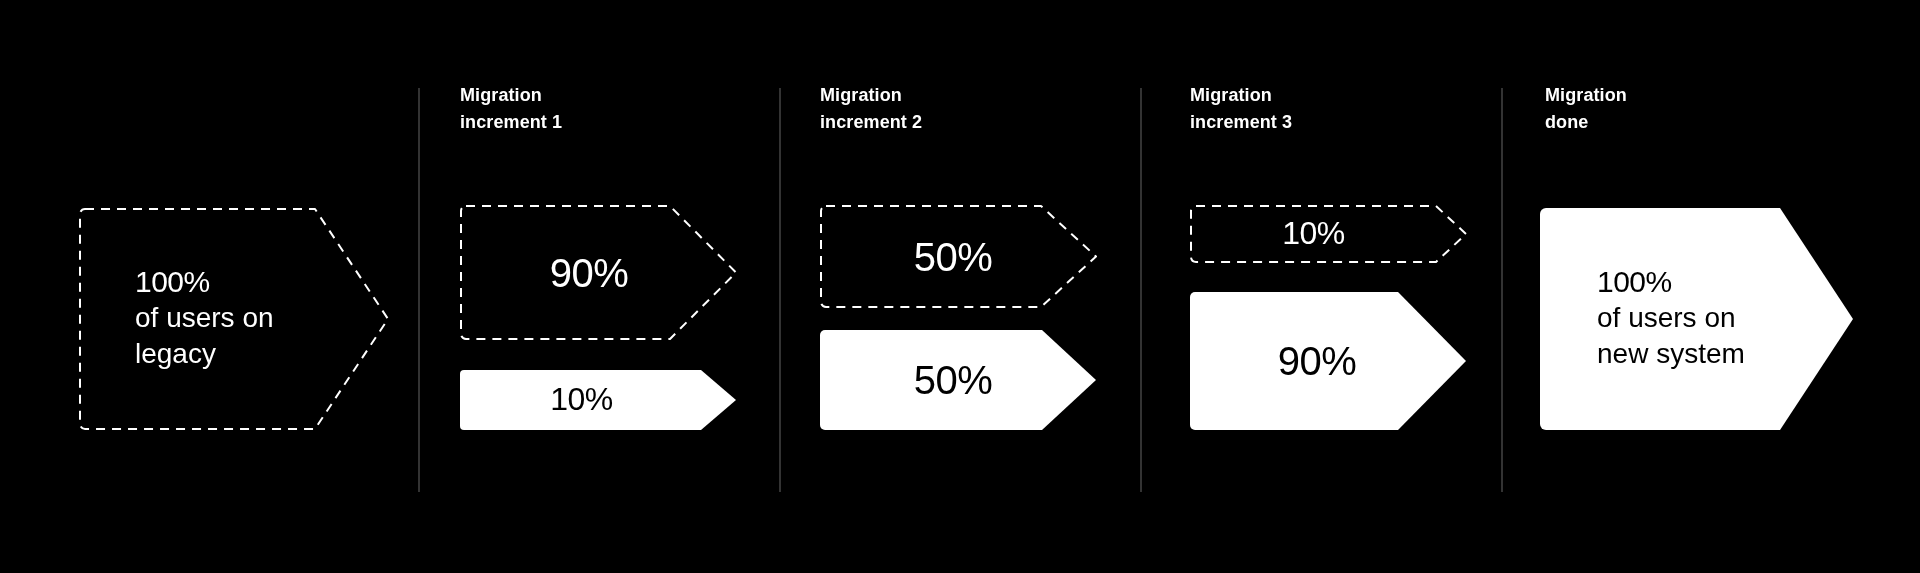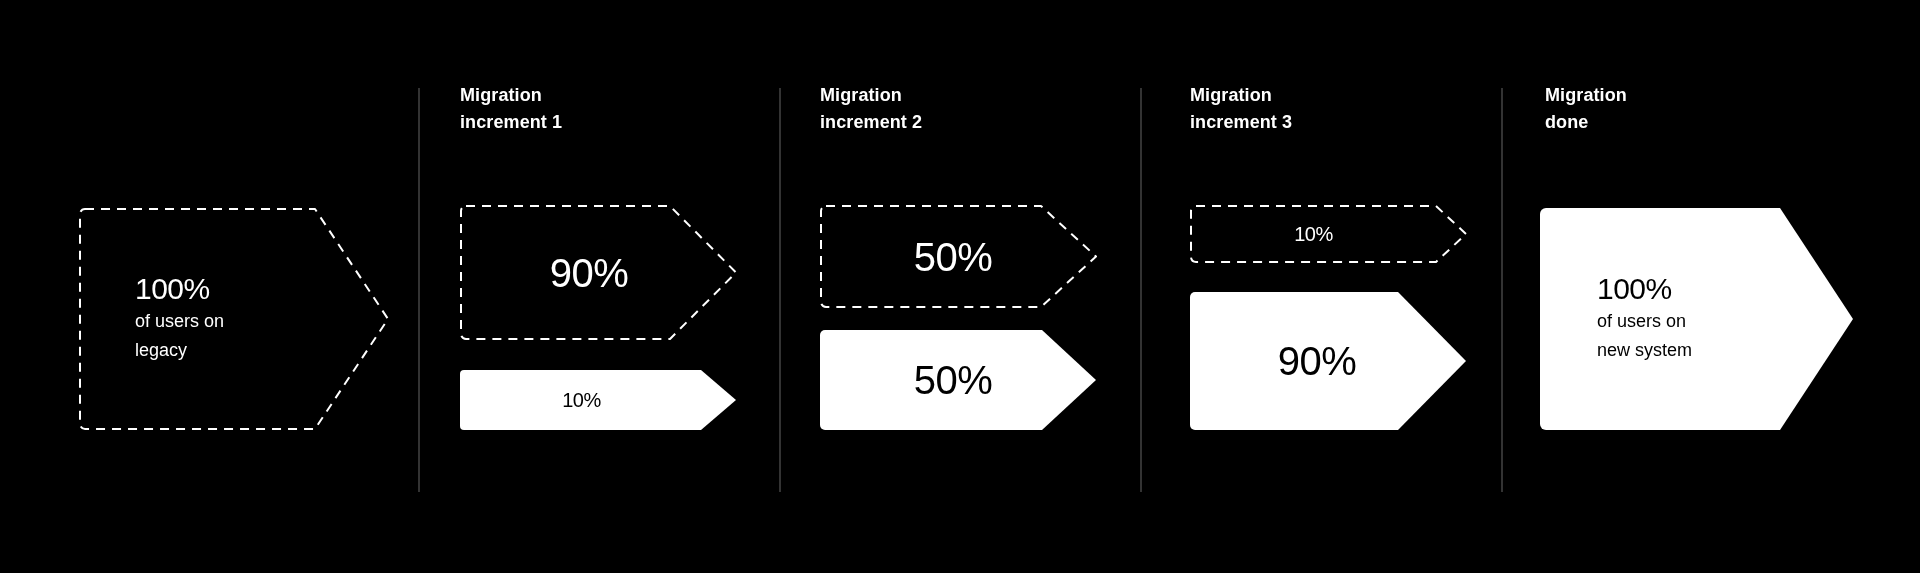--- a/index.html
+++ b/index.html
@@ -73,25 +73,25 @@
     align-items: flex-start;
   }
 
   .pct {
     font-weight: normal;
     letter-spacing: -0.5px;
     line-height: 1.05;
   }
   .pct.big    { font-size: 30px; }
   .pct.mid    { font-size: 40px; margin-left: 39px; }
-  .pct.small  { font-size: 20px; }
+  .pct.small  { font-size: 32px; }
 
   .sub {
-    font-size: 18px;
-    line-height: 29px;
+    font-size: 28px;
+    line-height: 36px;
     margin-top: 2px;
     white-space: pre-line;
   }
 
   .on-dark  { color: #ffffff; }
   .on-light { color: #000000; }
 </style>
 </head>
 <body>
 

